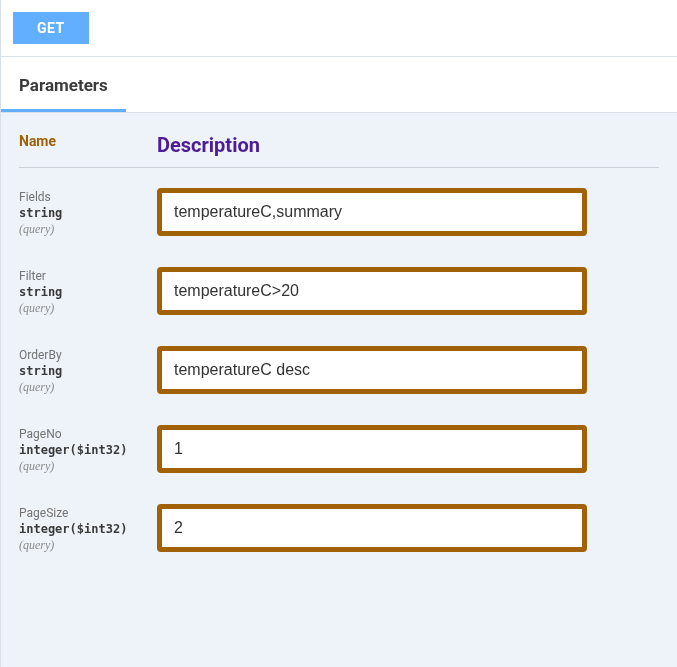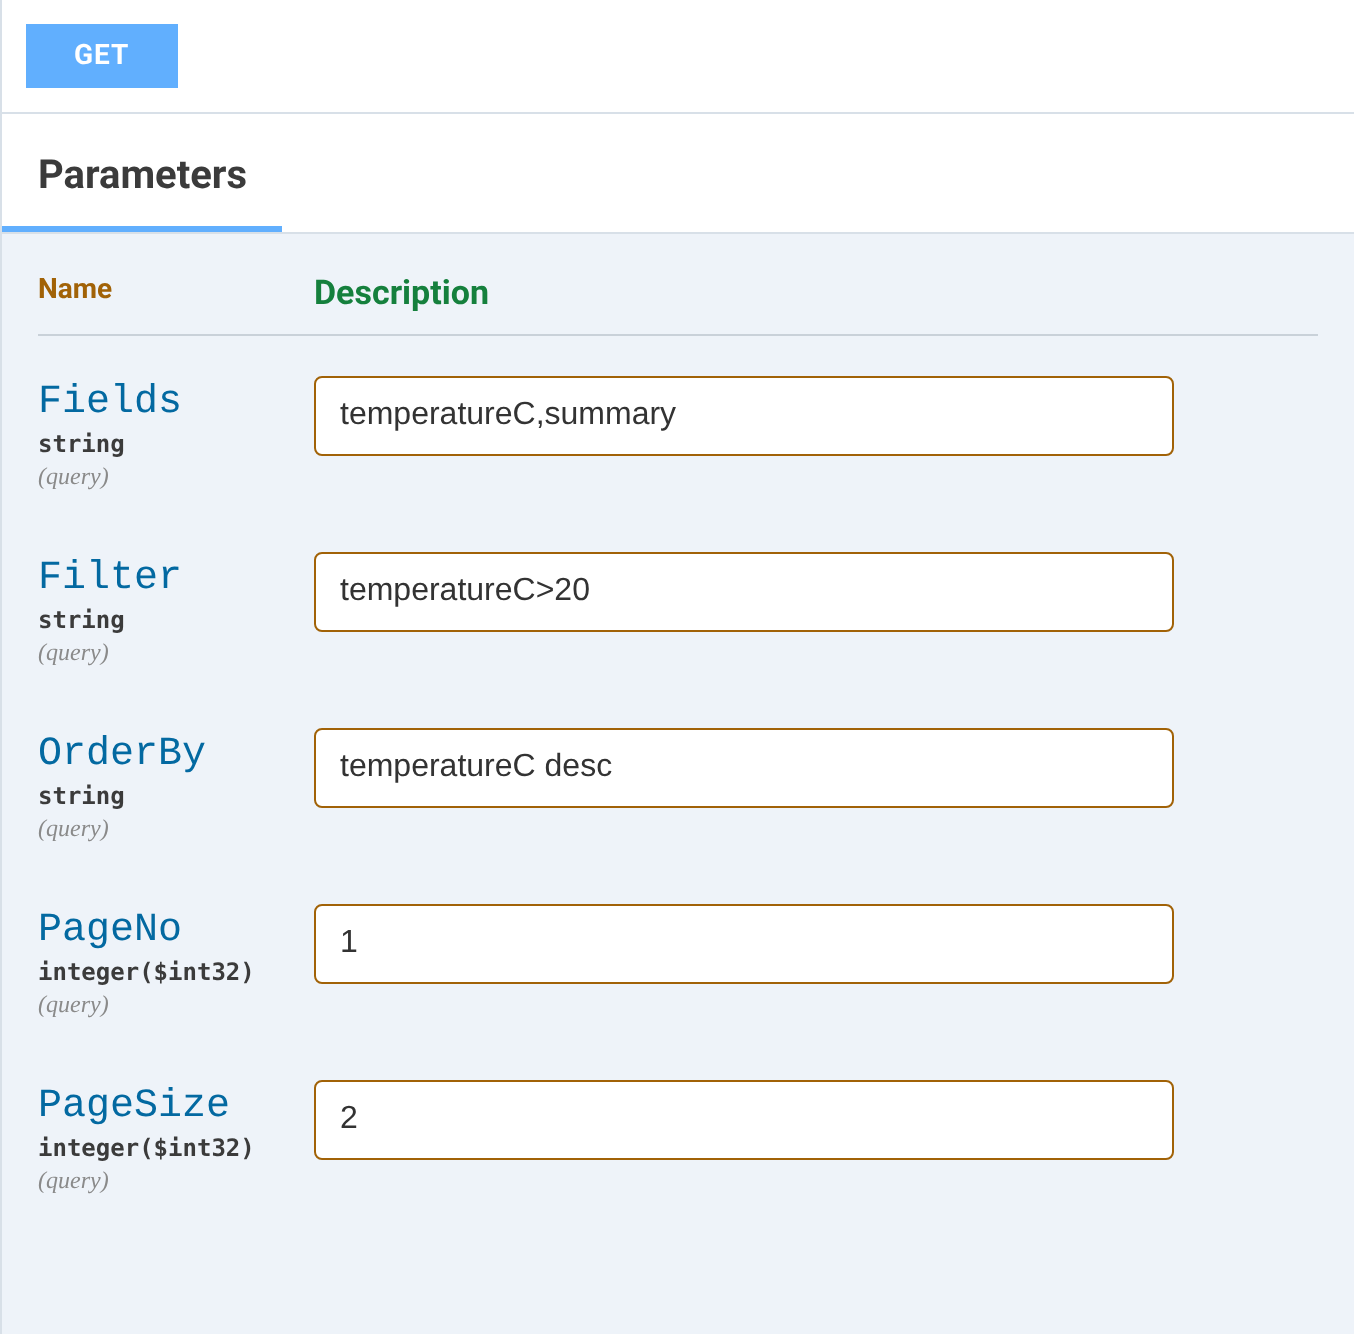--- a/index.html
+++ b/index.html
@@ -44,21 +44,21 @@
     padding-left: 14px;
   }
   .tabs {
     display: flex;
     border-bottom: 1px solid #d8e0e8;
     background: #fff;
     padding: 0;
   }
   .tab {
     padding: 18px 18px 14px 18px;
-    font-size: 20px;
+    font-size: 17px;
     font-weight: 700;
     color: #3b3b3b;
     border-bottom: 3px solid transparent;
     cursor: pointer;
   }
   .tab.active {
     border-bottom: 3px solid #61affe;
   }
   .param-table {
     padding: 20px 18px 0 18px;
@@ -69,38 +69,37 @@
     padding-bottom: 10px;
   }
   .col-name-head {
     width: 138px;
     font-weight: 700;
     font-size: 14px;
     color: #a16207;
   }
   .col-desc-head {
     font-weight: 700;
-    font-size: 17px;
-    color: #15803d;
+    font-size: 20px;
+    color: #4c1d95;
   }
   .param-row {
     display: flex;
     align-items: flex-start;
     padding-top: 20px;
     padding-bottom: 10px;
   }
   .col-name {
     width: 138px;
     padding-top: 2px;
   }
   .param-name {
-    font-size: 20px;
-    color: #0369a1;
+    font-size: 12px;
+    color: #737373;
     margin-bottom: 2px;
-    font-family: Liberation Mono, monospace;
   }
   .param-type {
     font-family: Consolas, Monaco, monospace;
     font-size: 12px;
     color: #3b3b3b;
     font-weight: 700;
     margin-bottom: 2px;
   }
   .param-in {
     font-family: Liberation Serif, serif;
@@ -110,21 +109,21 @@
   }
   .col-desc {
     flex: 1;
     max-width: 430px;
   }
   .input-box {
     width: 100%;
     padding: 10px 12px;
     font-size: 16px;
     color: #333;
-    border: 1px solid #a16207;
+    border: 5px solid #a16207;
     border-radius: 4px;
     background: #fff;
     outline: none;
   }
 </style>
 </head>
 <body>
 
 <div class="container">
 

